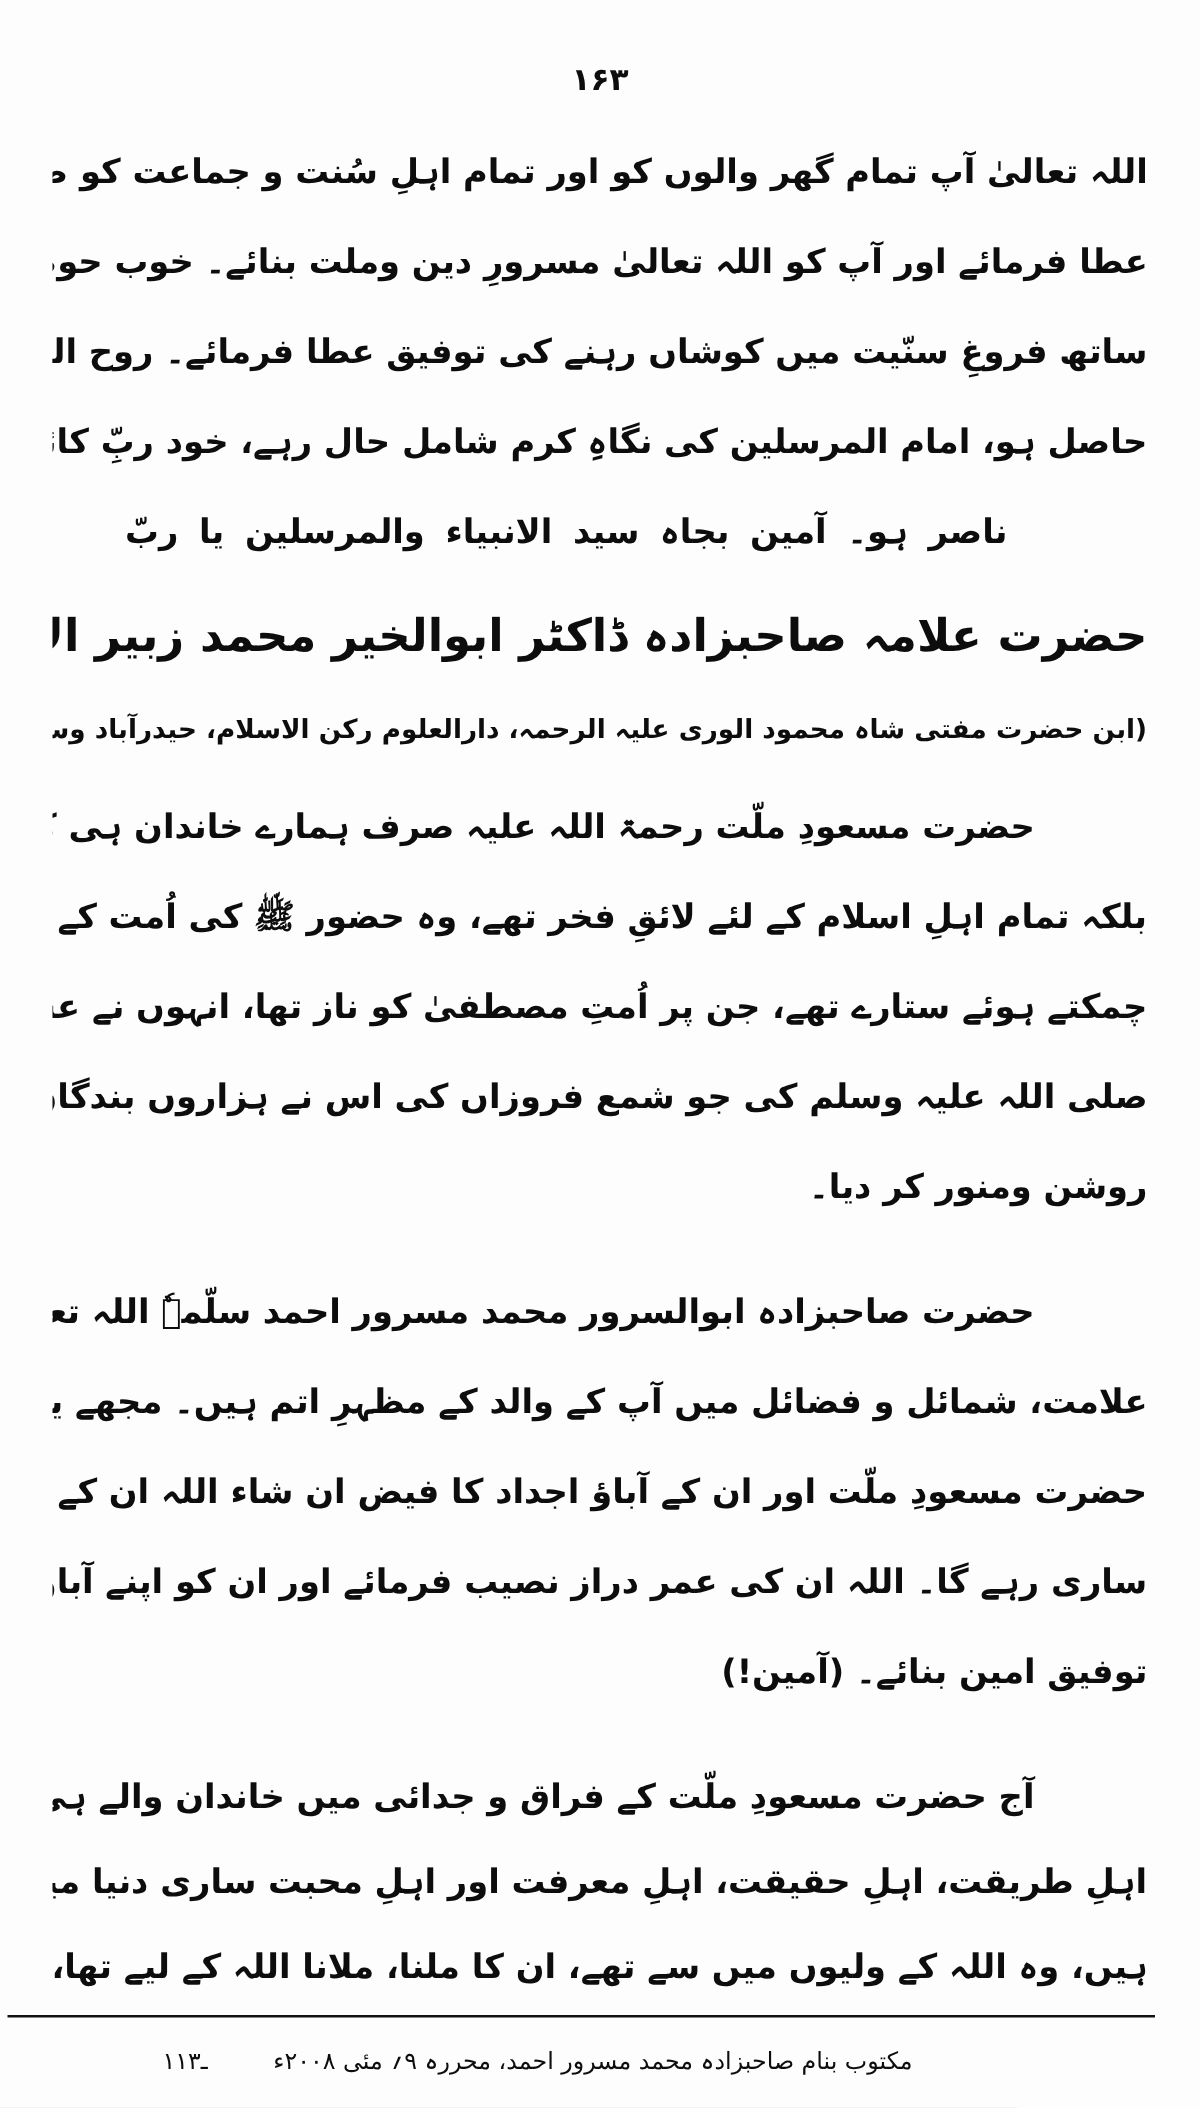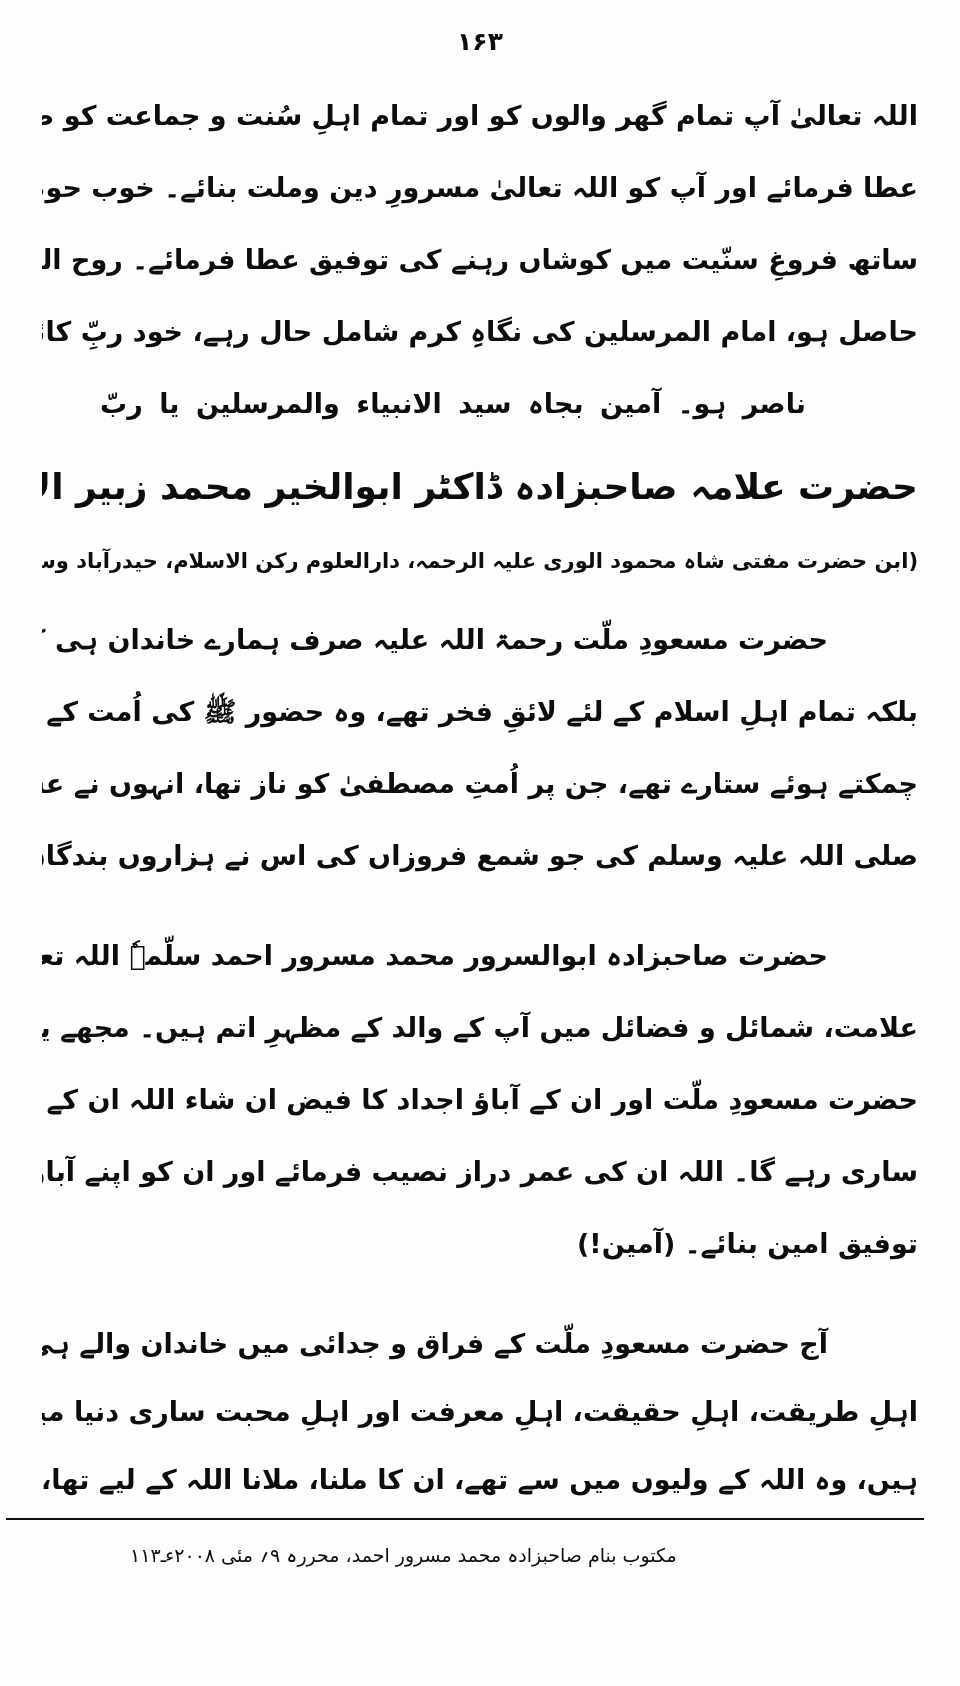--- a/index.html
+++ b/index.html
@@ -8,21 +8,21 @@
     width:960px;height:1686px;
     margin:0 auto;
     background:#fdfdfd;
     color:#0d0d0d;
     direction:rtl;
     font-family:"DejaVu Sans", sans-serif;
     overflow:hidden;
     box-sizing:border-box;
   }
   .page-number{
-    margin-top:20px;
+    margin-top:42px;
     height:44px;line-height:44px;
     text-align:center;
     font-size:25px;font-weight:bold;
   }
   .para{margin:0 42px;}
   .line{
     font-size:27px;font-weight:700;
     height:72px;line-height:72px;
     text-align:justify;
     text-align-last:justify;
@@ -69,21 +69,21 @@
     height:54px;line-height:54px;
     font-size:19px;font-weight:400;
   }
   .fn-marker{
     position:absolute;
     left:130px;top:0;
     direction:ltr;
   }
   .fn-text{
     display:block;
-    text-align:center;
+    text-align:right;
     padding-left:112px;padding-right:230px;
     white-space:nowrap;overflow:hidden;
   }
 </style>
 </head>
 <body>
 
 <div class="page">
 
   <div class="page-number">۱۶۳</div>
@@ -99,20 +99,21 @@
   </div>
 
   <div class="heading">حضرت علامہ صاحبزادہ ڈاکٹر ابوالخیر محمد زبیر الازہری</div>
   <div class="subheading">(ابن حضرت مفتی شاہ محمود الوری علیہ الرحمہ، دارالعلوم رکن الاسلام، حیدرآباد وسندھ)</div>
 
   <div class="para indent p2">
     <div class="line first">حضرت مسعودِ ملّت رحمۃ اللہ علیہ صرف ہمارے خاندان ہی کے لئے نہیں</div>
     <div class="line">بلکہ تمام اہلِ اسلام کے لئے لائقِ فخر تھے، وہ حضور ﷺ کی اُمت کے ایک ایسے</div>
     <div class="line">چمکتے ہوئے ستارے تھے، جن پر اُمتِ مصطفیٰ کو ناز تھا، انہوں نے عشقِ مصطفیٰ</div>
     <div class="line">صلی اللہ علیہ وسلم کی جو شمع فروزاں کی اس نے ہزاروں بندگانِ خدا کے قلوب کو</div>
+    <div class="line lastline">روشن ومنور کر دیا۔</div>
   </div>
 
   <div class="para indent p3">
     <div class="line first">حضرت صاحبزادہ ابوالسرور محمد مسرور احمد سلّمہٗ اللہ تعالیٰ آپ کے اوصاف کی</div>
     <div class="line">علامت، شمائل و فضائل میں آپ کے والد کے مظہرِ اتم ہیں۔ مجھے یقین ہے کہ</div>
     <div class="line">حضرت مسعودِ ملّت اور ان کے آباؤ اجداد کا فیض ان شاء اللہ ان کے ذریعہ جاری و</div>
     <div class="line">ساری رہے گا۔ اللہ ان کی عمر دراز نصیب فرمائے اور ان کو اپنے آباؤ اجداد کا وارثوں کا</div>
     <div class="line lastline">توفیق امین بنائے۔ (آمین!)</div>
   </div>
 

